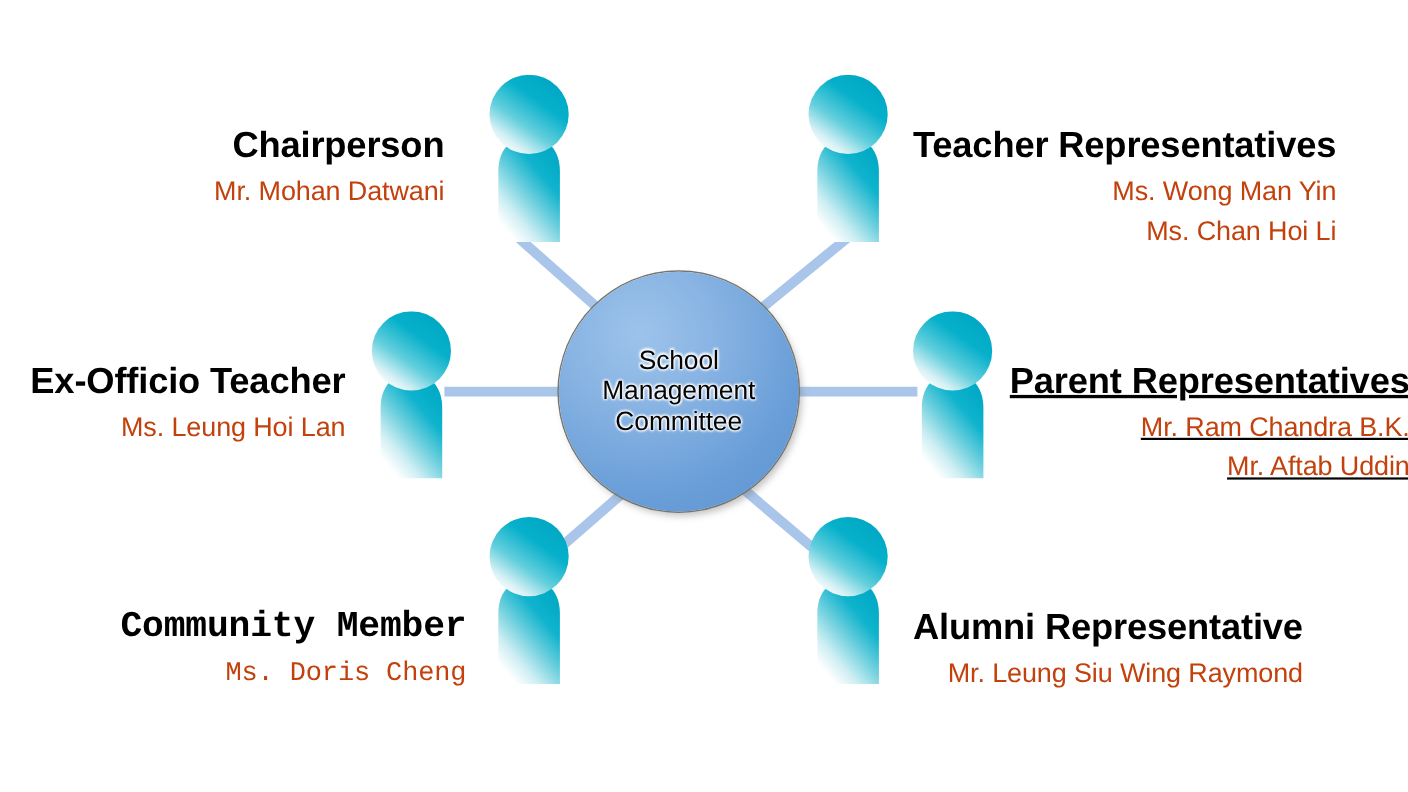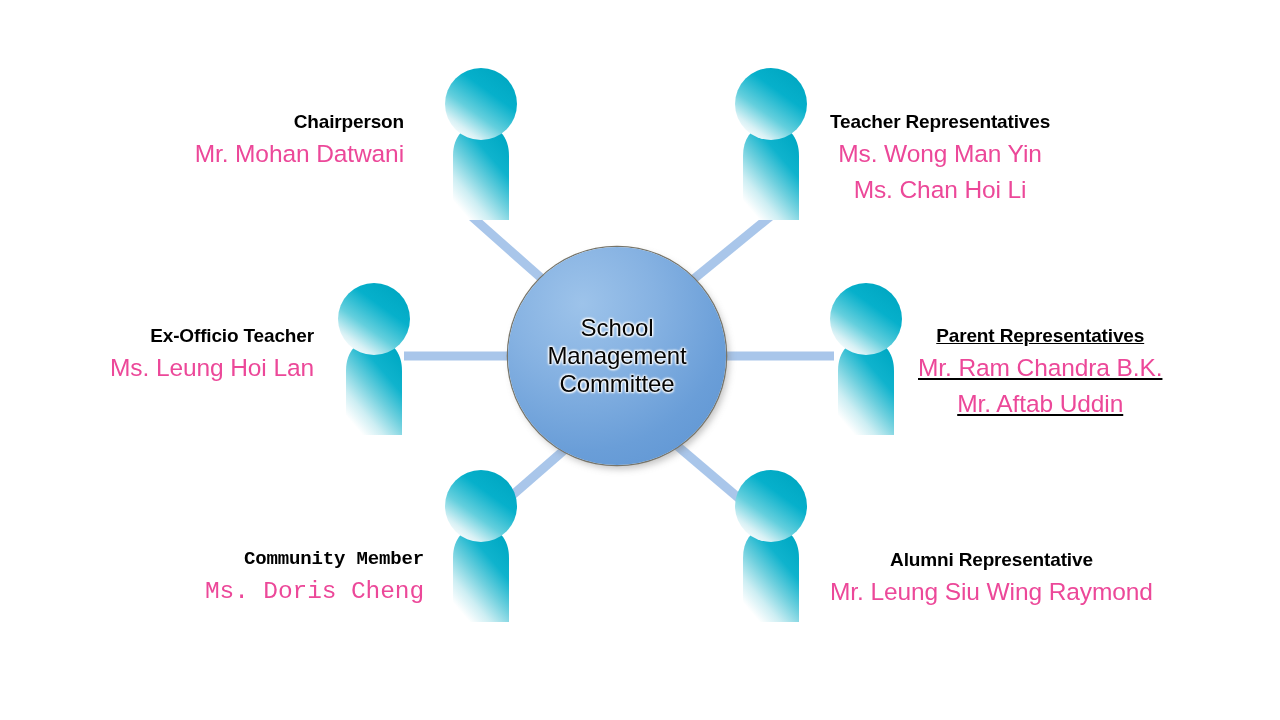--- a/index.html
+++ b/index.html
@@ -73,33 +73,33 @@
   }
   .person svg { display: block; width: 100%; height: 100%; }
 
   
   .label {
     position: absolute;
     white-space: nowrap;
   }
   .label .role {
     font-weight: bold;
-    font-size: 19px;
+    font-size: 33px;
     line-height: 1.47;
     color: #000000;
     letter-spacing: -0.15px;
   }
   .label .name {
     font-size: 24.5px;
     line-height: 1.47;
-    color: #ec4899;
+    color: #c2410c;
     letter-spacing: -0.1px;
     font-weight: 400;
   }
-  .label.right  { text-align: center; }
+  .label.right  { text-align: right; }
   .label.left   { text-align: right; }
 </style>
 </head>
 <body>
 
 <div id="stage">
 
   <svg class="spokes" viewBox="0 0 1280 720" xmlns="http://www.w3.org/2000/svg">
     <g stroke="#a9c6ea" stroke-width="9" stroke-linecap="butt" fill="none">
       <line x1="470" y1="215" x2="566" y2="300"></line>

